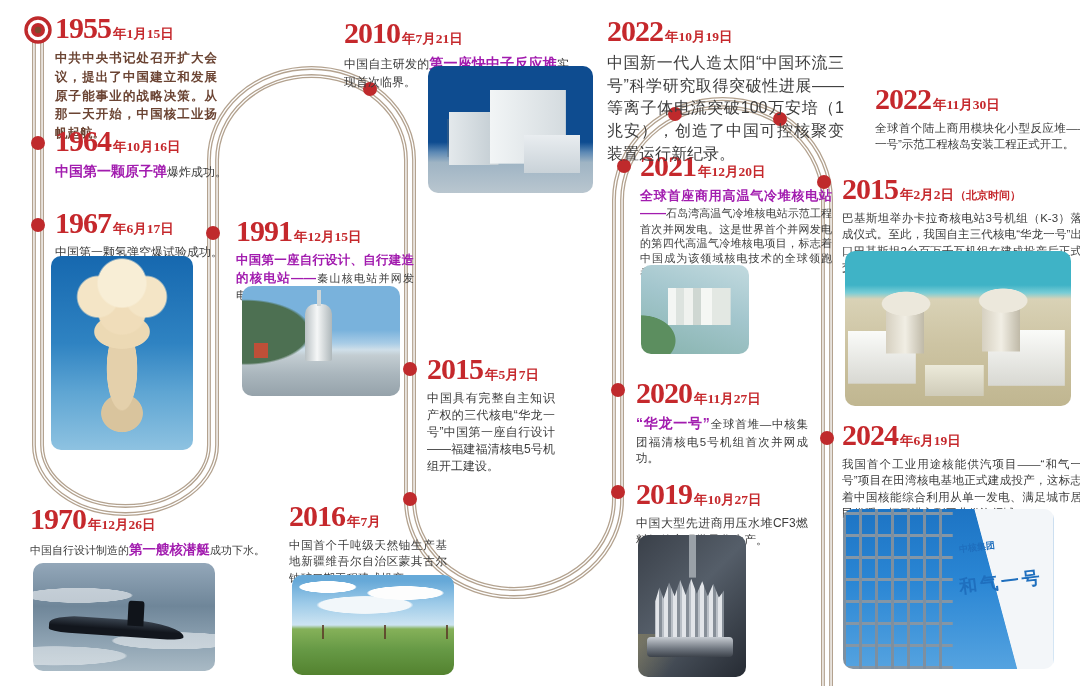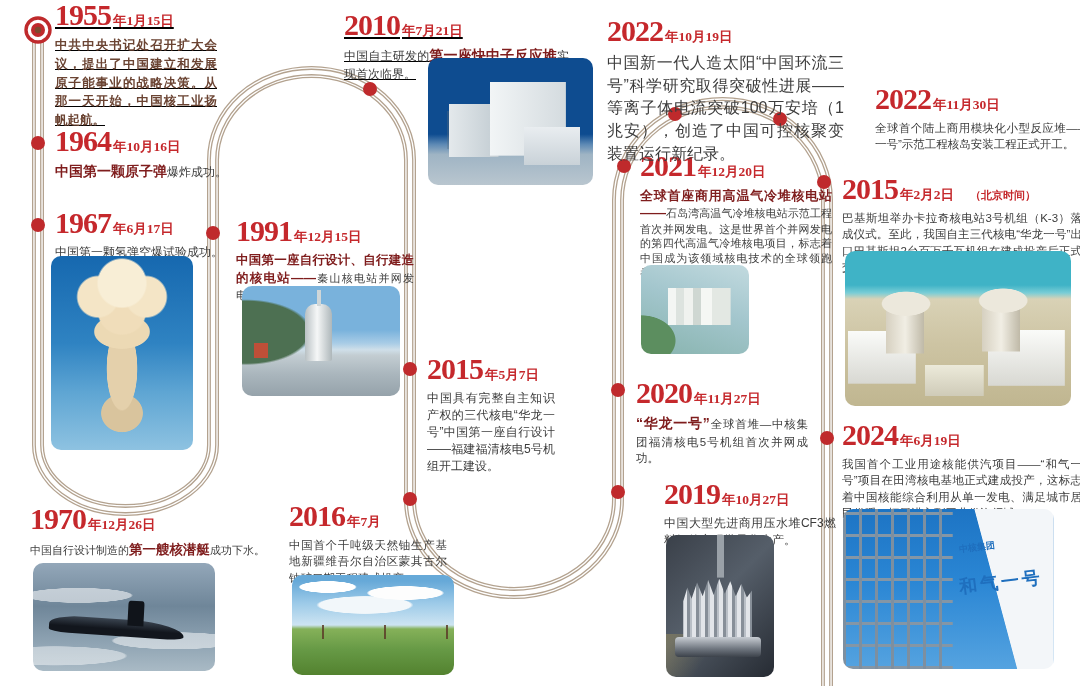--- a/index.html
+++ b/index.html
@@ -6,47 +6,47 @@
   .stage{position:relative;width:1080px;height:686px;background:#fff;overflow:hidden;
          font-family:"Liberation Sans",sans-serif;}
   .track-svg{position:absolute;left:0;top:0;}
 
   
   .ev{position:absolute;}
   .title{margin:0;line-height:1;white-space:nowrap;color:#c5282c;
          font-family:"Liberation Serif",serif;font-weight:bold;}
   .year{font-size:30px;letter-spacing:-1px;}
   .date{font-size:13.5px;margin-left:2px;}
-  .note{font-size:11px;margin-left:16px;}
+  .note{font-size:11px;margin-left:1px;}
   .text{margin:6px 0 0 0;font-size:12px;line-height:1.42;color:#3c3c3c;text-align:justify;}
-  .seg-em{font-size:14px;font-weight:bold;color:#7f1d1d;}
+  .seg-em{font-size:14px;font-weight:bold;color:#a21caf;}
   .seg-lead{font-weight:bold;color:#6b4433;font-size:12.5px;line-height:1.5;}
   .photo{position:absolute;border-radius:10px;overflow:hidden;background:#dfe5e9;margin:0;}
 
   
-  .ev-1955{left:55px;top:0;width:162px;text-decoration:underline;}
+  .ev-1955{left:55px;top:13px;width:162px;}
   .ev-1964{left:55px;top:126px;width:198px;}
   .ev-1967{left:55px;top:208px;width:205px;height:250px;}
   .ev-1967 .photo{left:-4px;top:48px;width:142px;height:194px;}
   .ev-1970{left:30px;top:504px;width:232px;height:180px;}
   .ev-1970 .text{white-space:nowrap;font-size:11px;}
   .ev-1970 .seg-em{font-size:13.5px;}
   .ev-1970 .photo{left:3px;top:59px;width:182px;height:108px;}
   .ev-1991{left:236px;top:216px;width:178px;height:190px;}
   .ev-1991 .seg-em{font-size:12.5px;}
   .ev-1991 .text{font-size:11px;}
   .ev-1991 .photo{left:6px;top:70px;width:158px;height:110px;}
-  .ev-2010{left:344px;top:10px;width:250px;height:180px;text-decoration:underline;}
+  .ev-2010{left:344px;top:18px;width:250px;height:180px;}
   .ev-2010 .text{width:225px;}
   .ev-2010 .photo{left:84px;top:48px;width:165px;height:127px;}
   .ev-2015{left:427px;top:354px;width:128px;}
   .ev-2016{left:289px;top:501px;width:158px;height:180px;}
   .ev-2016 .text{font-size:11.5px;}
   .ev-2016 .photo{left:3px;top:74px;width:162px;height:100px;}
-  .ev-2019{left:664px;top:479px;width:172px;height:200px;}
+  .ev-2019{left:636px;top:479px;width:172px;height:200px;}
   .ev-2019 .photo{left:2px;top:56px;width:108px;height:142px;}
   .ev-2020{left:636px;top:378px;width:172px;}
   .ev-2020 .text{font-size:11.5px;}
   .ev-2021{left:640px;top:151px;width:192px;height:210px;}
   .ev-2021 .text{font-size:11px;line-height:1.33;}
   .ev-2021 .seg-em{font-size:13px;}
   .ev-2021 .photo{left:1px;top:114px;width:108px;height:89px;}
   .ev-2022a{left:607px;top:16px;width:237px;}
   .ev-2022a .text{font-size:16px;}
   .ev-2022b{left:836px;top:84px;width:242px;margin-left:39px;}

